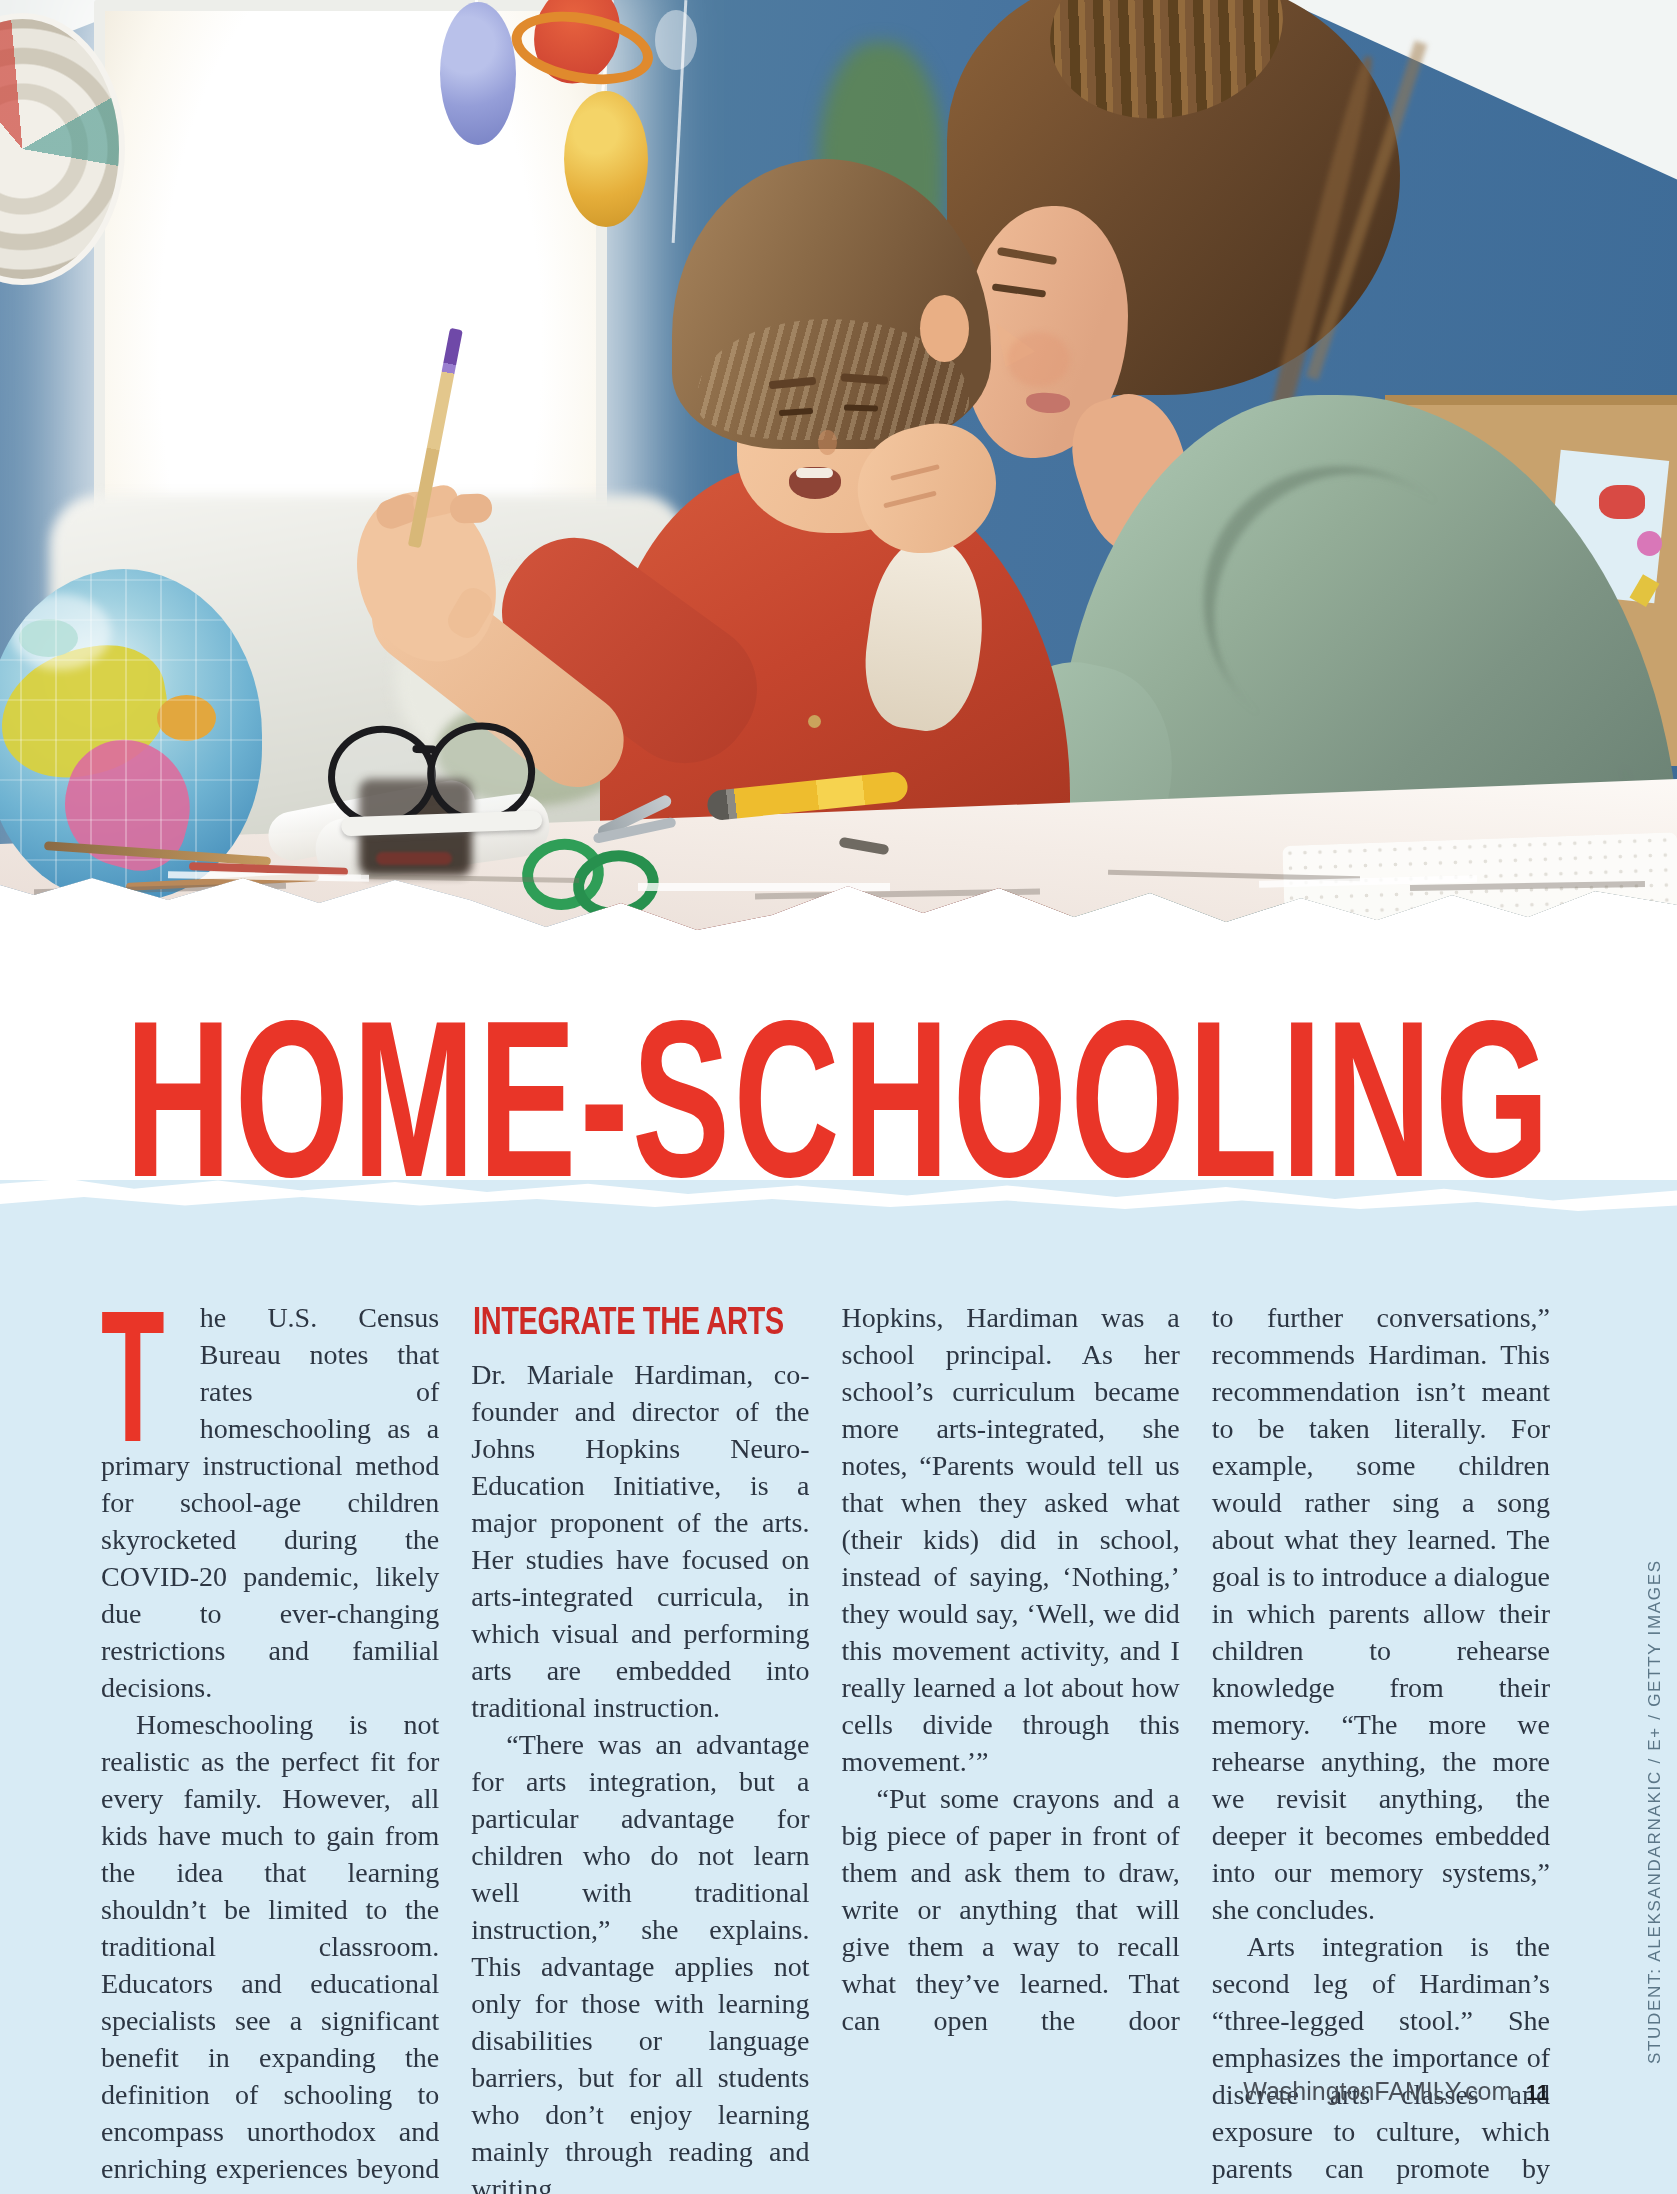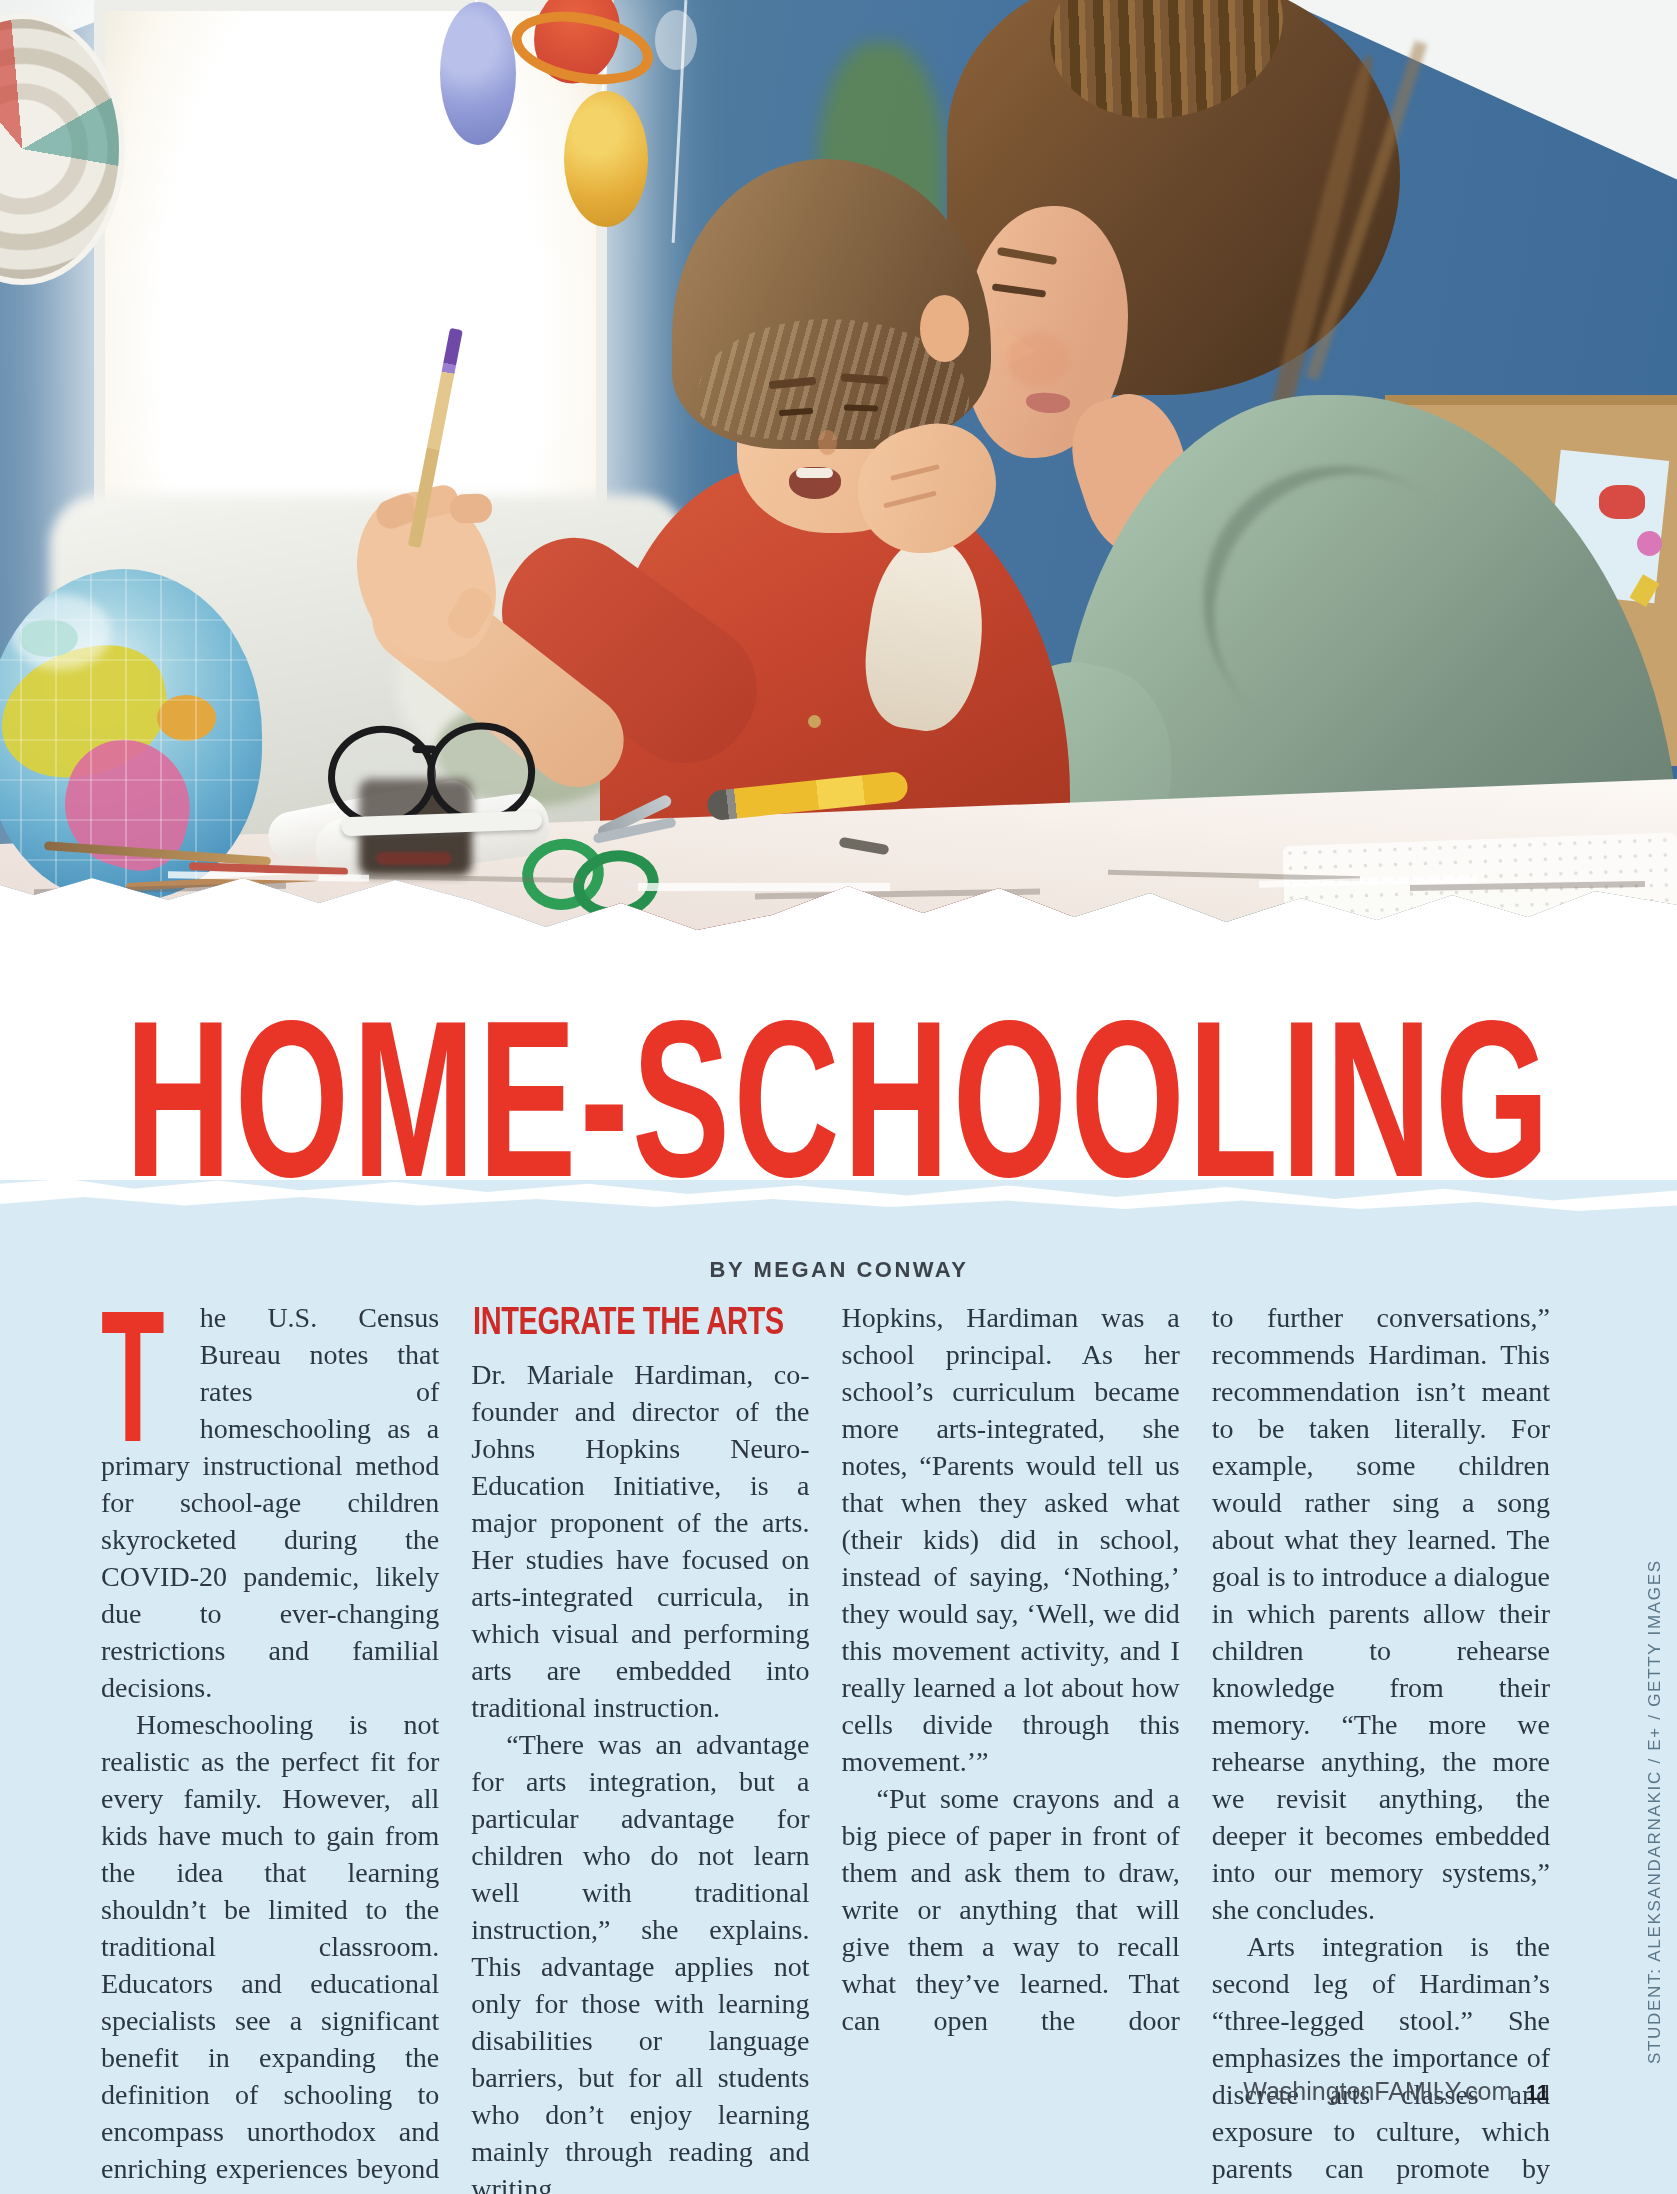--- a/index.html
+++ b/index.html
@@ -287,21 +287,20 @@
     <div class="abs scratch" style="left:638px;top:883px;width:252px;height:7.6px;background:rgba(255,255,255,.8);"></div>
     <div class="abs scratch" style="left:1259px;top:878px;width:218px;height:6.7px;background:rgba(255,255,255,.8);transform:rotate(-1.5deg);"></div>
   </div>
 
   <div class="abs blue-band"></div>
   <div class="abs tear2"></div>
 
   <h1 class="abs title">HOME-SCHOOLING</h1>
 
 
-  <div class="abs byline">BY MEGAN CONWAY</div>
 
   <div class="abs article">
     <div>
       <p><span class="dropcap">
             <span>T</span>
           </span><span>he U.S. Census Bureau notes that rates of homeschooling as a primary instructional method for school-age children skyrocketed during the COVID-20 pandemic, likely due to ever-changing restrictions and familial decisions.</span></p>
       <p class="ind">Homeschooling is not realistic as the perfect fit for every family. However, all kids have much to gain from the idea that learning shouldn’t be limited to the traditional classroom. Educators and educational specialists see a significant benefit in expanding the definition of schooling to encompass unorthodox and enriching experiences beyond the desk. What teaching techniques can parents tap into to cultivate a curious, educated child?</p>
     </div>
     <div>
       <div class="sec-head">INTEGRATE THE ARTS</div>

